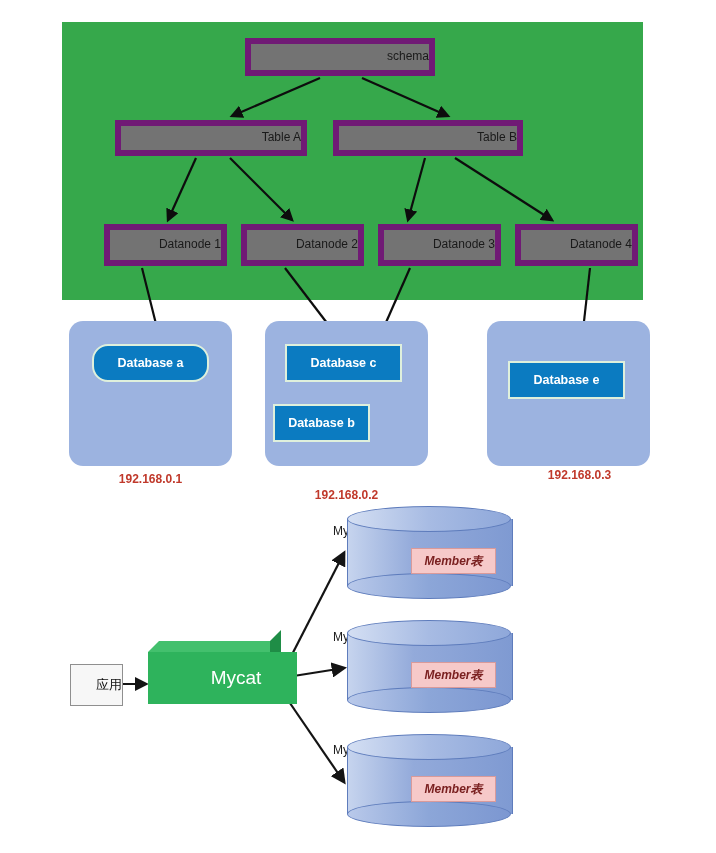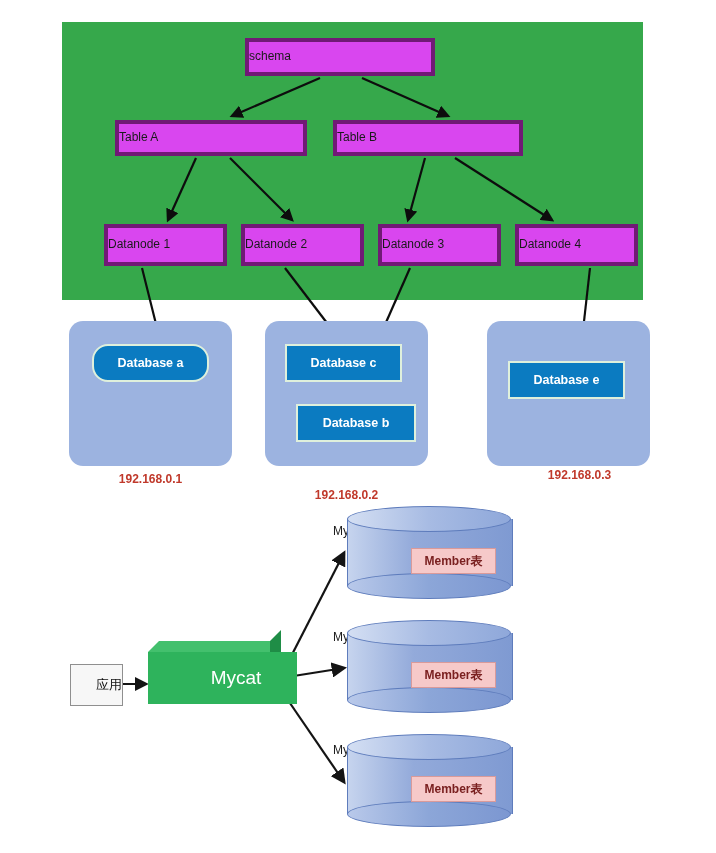--- a/index.html
+++ b/index.html
@@ -23,27 +23,27 @@
     position: absolute;
     left: 62px;
     top: 22px;
     width: 581px;
     height: 278px;
     background: #36a84b;
   }
   .node {
     position: absolute;
     box-sizing: border-box;
-    background: #d946ef;
-    border: 4px solid #701a75;
+    background: #737373;
+    border: 6px solid #701a75;
     color: #1a1a1a;
     font-size: 12px;
     display: flex;
     align-items: center;
-    justify-content: flex-start;
+    justify-content: flex-end;
     text-align: center;
     line-height: 1.1;
   }
   .node.schema {
     left: 245px;
     top: 38px;
     width: 190px;
     height: 38px;
   }
   .node.table-a {
@@ -85,21 +85,21 @@
     border: 2px solid #dff0dc;
     color: #ffffff;
     font-size: 12.5px;
     font-weight: bold;
     display: flex;
     align-items: center;
     justify-content: center;
   }
   .db-a { left: 92px; top: 344px; width: 117px; height: 38px; border-radius: 16px; }
   .db-c { left: 285px; top: 344px; width: 117px; height: 38px; }
-  .db-b { left: 296px; top: 404px; width: 120px; height: 38px; }
+  .db-b { left: 273px; top: 404px; width: 97px; height: 38px; }
   .db-e { left: 508px; top: 361px; width: 117px; height: 38px; }
 
   .ip-label {
     position: absolute;
     color: #c0392b;
     font-size: 12px;
     font-weight: bold;
     text-align: center;
     white-space: nowrap;
     margin-top: 40px;
@@ -156,20 +156,21 @@
     height: 52px;
     background: #1f8d46;
     transform: skewY(-45deg);
     transform-origin: top left;
   }
 
   .cylinder {
     position: absolute;
     width: 132px;
     height: 93px;
+    font-style: italic;
   }
   .cyl-1 { left: 347px; top: 506px; }
   .cyl-2 { left: 347px; top: 620px; }
   .cyl-3 { left: 347px; top: 734px; }
   .cyl-body {
     position: absolute;
     left: 0;
     top: 13px;
     width: 164px;
     height: 67px;

